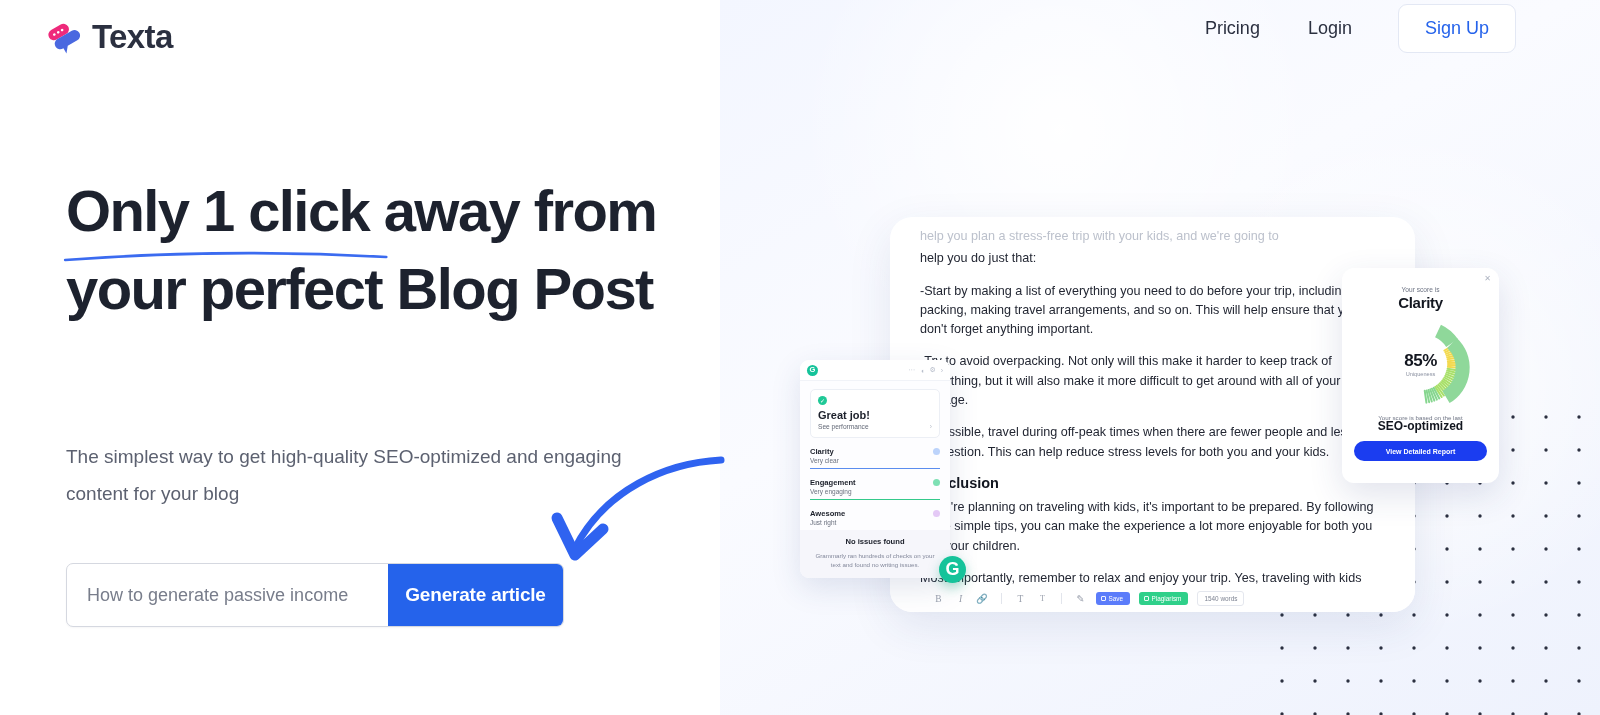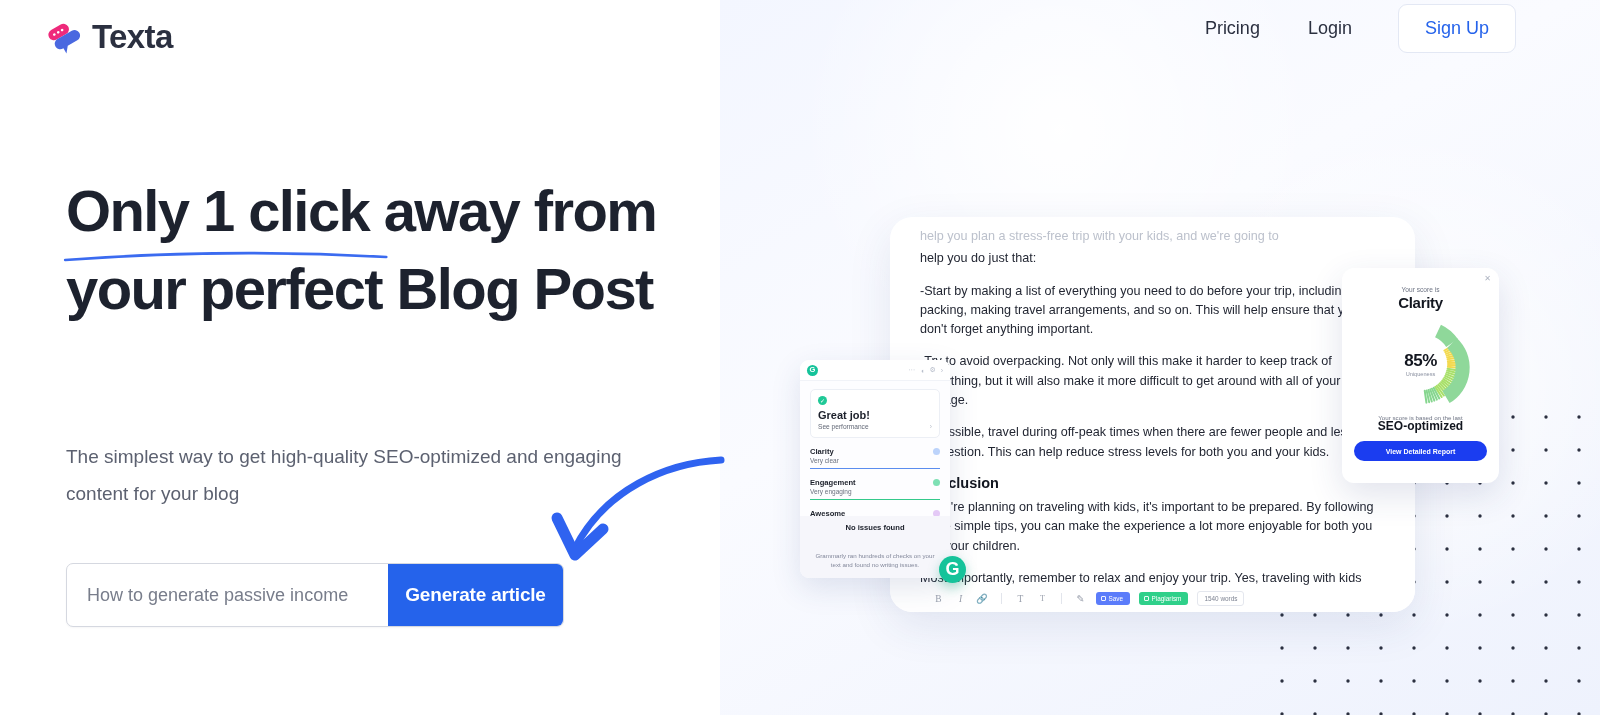--- a/index.html
+++ b/index.html
@@ -279,21 +279,21 @@
   .metric-val { font-size: 6.5px; color: #6a707e; margin-top: 1px; margin-bottom: 4px; }
   .metric-bar { height: 1.2px; width: 100%; }
 
   .gram-foot {
     position: absolute;
     left: 0; right: 0; bottom: 0;
     background: #f6f6fb;
     padding: 7px 11px 9px 11px;
     text-align: center;
   }
-  .gf-title { font-size: 7.6px; font-weight: 700; color: #1b1f2a; margin-bottom: 19px; }
+  .gf-title { font-size: 7.6px; font-weight: 700; color: #1b1f2a; margin-bottom: 5px; }
   .gf-sub { font-size: 6.2px; color: #82879a; line-height: 9px; }
 
   .g-badge {
     position: absolute;
     left: 219px; top: 556px;
     width: 27px; height: 27px;
     border-radius: 50%;
     background: #15c39a;
     color: #fff;
     font-size: 18px;

